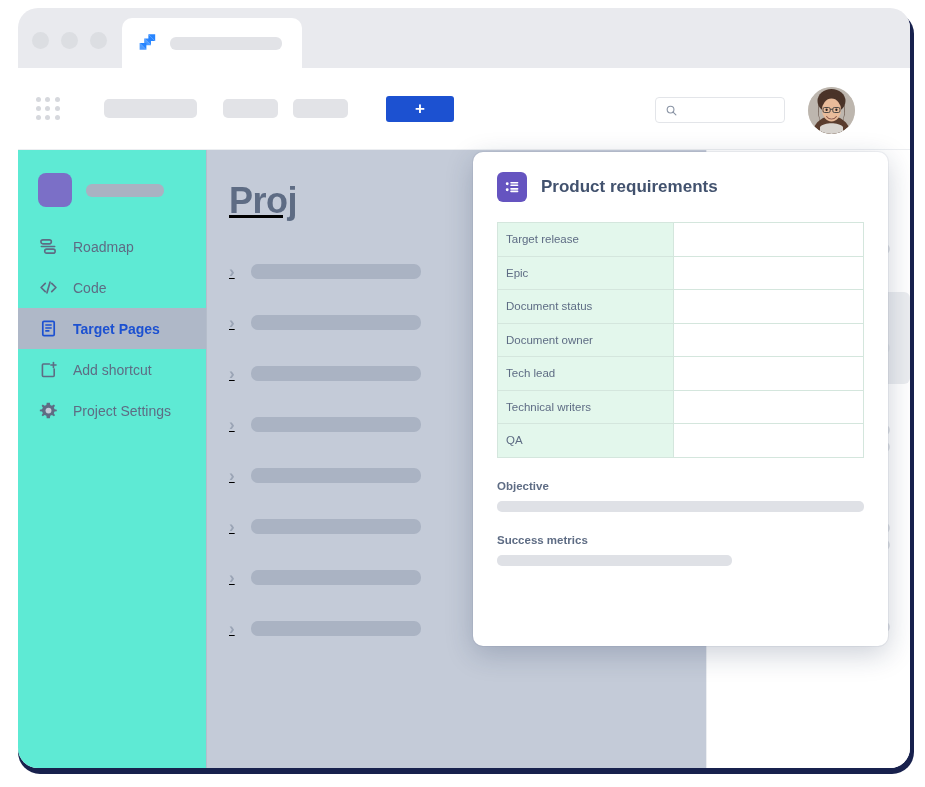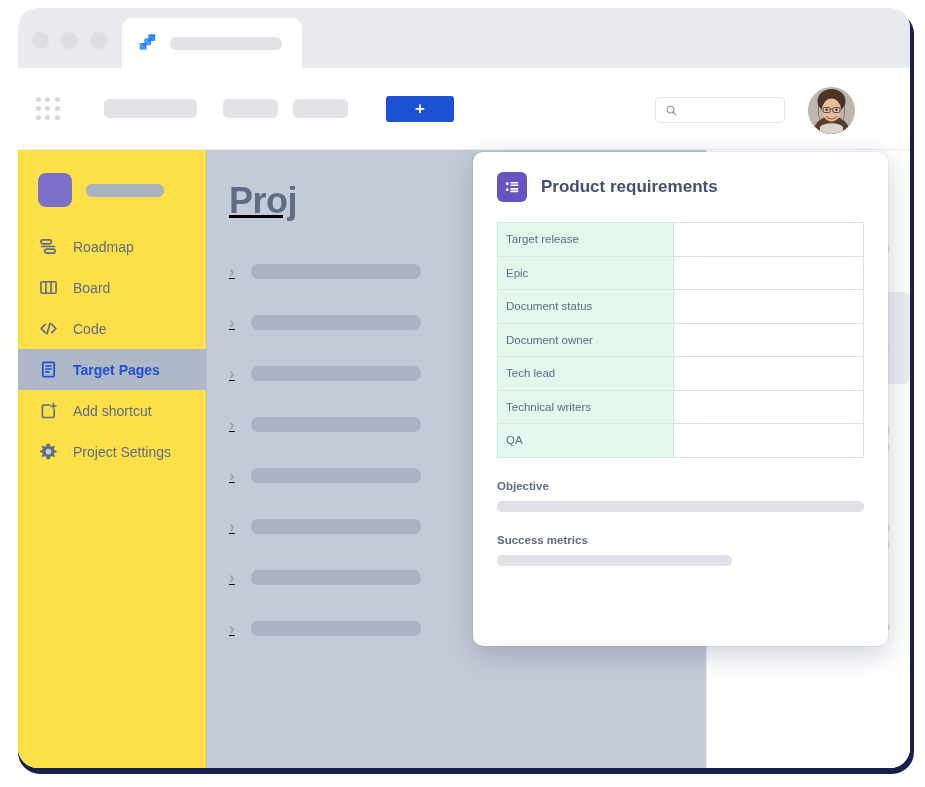--- a/index.html
+++ b/index.html
@@ -94,21 +94,21 @@
     width: 47px; height: 47px; border-radius: 50%;
     overflow: hidden; background: #c9c3bc;
   }
 
   
   .appbody { position: relative; height: 618px; display: flex; }
 
   
   .sidebar {
     width: 188px; flex: none;
-    background: #fde047;
+    background: #5eead4;
     padding-top: 18px;
     position: relative;
   }
   .proj-head { display: flex; align-items: center; gap: 14px; padding: 0 20px; height: 44px; }
   .proj-avatar { width: 34px; height: 34px; border-radius: 8px; background: #7b6fc7; flex:none; }
   .proj-name-ph { width: 78px; height: 13px; border-radius: 6px; background: #a9b2c2; }
   .nav-list { margin-top: 14px; }
   .nav-item {
     display: flex; align-items: center; gap: 14px;
     height: 41px; padding: 0 20px;
@@ -276,30 +276,20 @@
           <span class="nav-ic">
             <svg width="19" height="19" viewBox="0 0 20 20">
               <rect x="2" y="3" width="11" height="4.2" rx="2.1" fill="none" stroke="#5e6c84" stroke-width="1.7"></rect>
               <rect x="6" y="12.8" width="11" height="4.2" rx="2.1" fill="none" stroke="#5e6c84" stroke-width="1.7"></rect>
               <line x1="2.5" y1="10" x2="16.5" y2="10" stroke="#5e6c84" stroke-width="1.7" stroke-linecap="round"></line>
             </svg>
           </span>
           <span>Roadmap</span>
         </div>
 
-        <div class="nav-item">
-          <span class="nav-ic">
-            <svg width="19" height="19" viewBox="0 0 20 20">
-              <rect x="2" y="4" width="16" height="12" rx="1.4" fill="none" stroke="#5e6c84" stroke-width="1.7"></rect>
-              <line x1="7.3" y1="4" x2="7.3" y2="16" stroke="#5e6c84" stroke-width="1.7"></line>
-              <line x1="12.7" y1="4" x2="12.7" y2="16" stroke="#5e6c84" stroke-width="1.7"></line>
-            </svg>
-          </span>
-          <span>Board</span>
-        </div>
 
         <div class="nav-item">
           <span class="nav-ic">
             <svg width="19" height="19" viewBox="0 0 20 20">
               <polyline points="6.6,5.6 2.2,10 6.6,14.4" fill="none" stroke="#5e6c84" stroke-width="1.8" stroke-linecap="round" stroke-linejoin="round"></polyline>
               <polyline points="13.4,5.6 17.8,10 13.4,14.4" fill="none" stroke="#5e6c84" stroke-width="1.8" stroke-linecap="round" stroke-linejoin="round"></polyline>
               <line x1="11.6" y1="4.4" x2="8.4" y2="15.6" stroke="#5e6c84" stroke-width="1.8" stroke-linecap="round"></line>
             </svg>
           </span>
           <span>Code</span>

